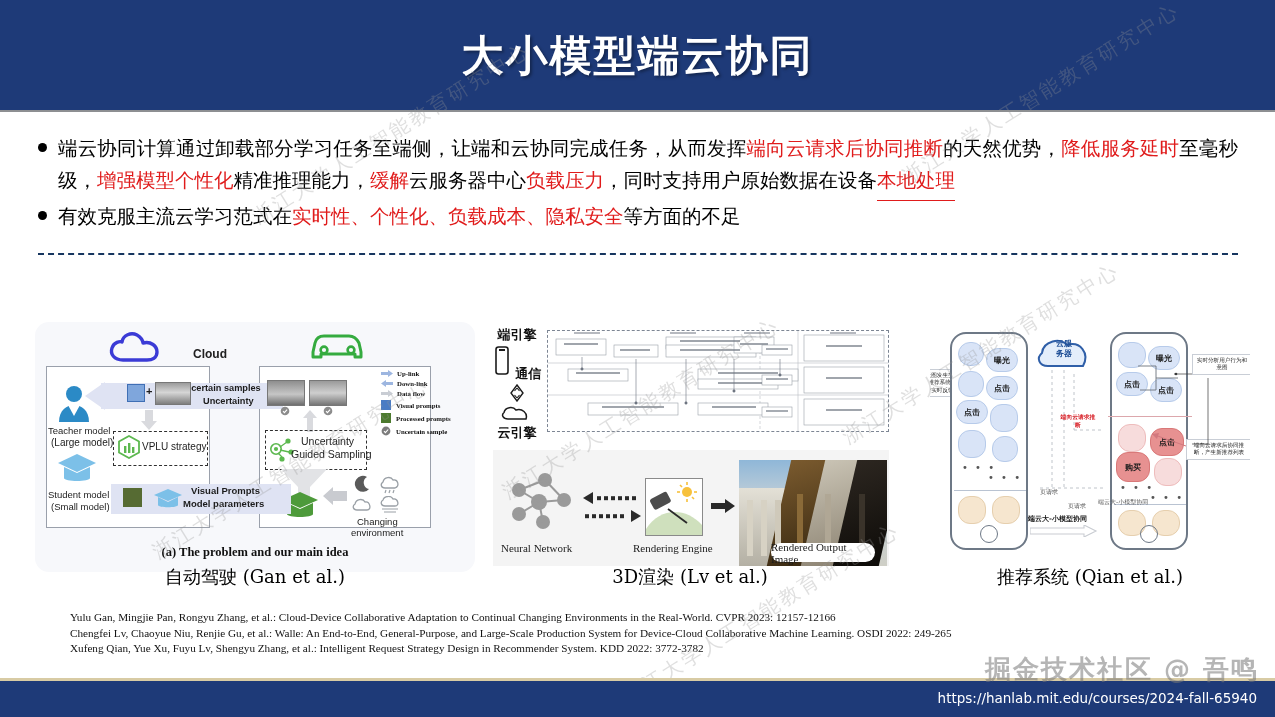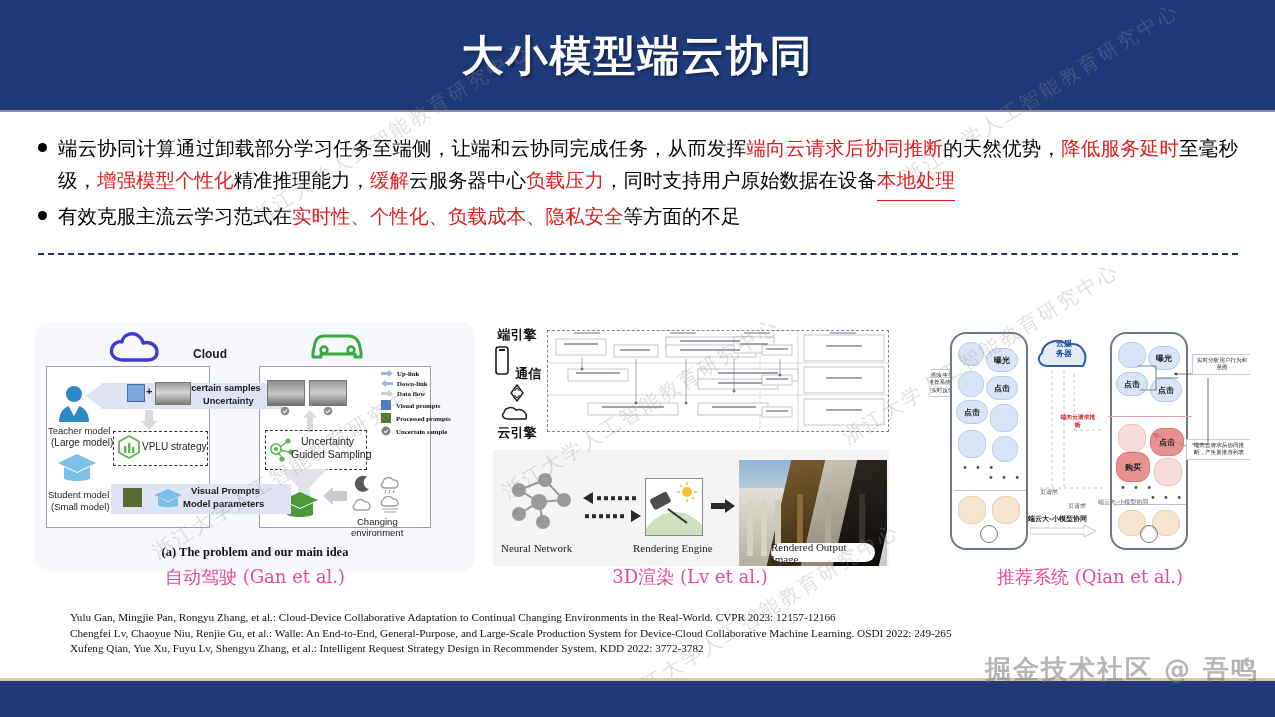--- a/index.html
+++ b/index.html
@@ -118,21 +118,21 @@
     padding:2px 3px;font-family:"DejaVu Sans",sans-serif;text-align:center;
   }
   .rednote{color:#d8232a;font-size:5.8px;line-height:7.5px;font-weight:bold;
            font-family:"DejaVu Sans",sans-serif;text-align:center;position:absolute;}
   .greytxt{position:absolute;font-size:6px;color:#555;font-family:"DejaVu Sans",sans-serif;}
 
   
   .captions{position:absolute;left:0;top:565px;width:1275px;height:32px;}
   .caption{
     position:absolute;top:0;text-align:center;
-    font-size:18px;color:#ec4899;font-family:"DejaVu Serif","Liberation Serif",serif;
+    font-size:18px;color:#000000;font-family:"DejaVu Serif","Liberation Serif",serif;
   }
   .cap1{left:35px;width:440px;}
   .cap2{left:485px;width:410px;}
   .cap3{left:930px;width:320px;}
 
   
   .refs{position:absolute;left:70px;top:610px;width:1150px;}
   .ref{
     font-size:11.2px;line-height:15.6px;color:#111;
     font-family:"Liberation Serif","DejaVu Serif",serif;white-space:nowrap;
@@ -632,14 +632,15 @@
   <div class="wm" style="left:130px;top:455px;">浙江大学人工智能教育研究中心</div>
   <div class="wm" style="left:480px;top:395px;">浙江大学人工智能教育研究中心</div>
   <div class="wm" style="left:820px;top:340px;">浙江大学人工智能教育研究中心</div>
   <div class="wm" style="left:600px;top:600px;">浙江大学人工智能教育研究中心</div>
   <div class="wm" style="left:230px;top:120px;">浙江大学人工智能教育研究中心</div>
   <div class="wm" style="left:880px;top:80px;">浙江大学人工智能教育研究中心</div>
 
   <div class="botline"></div>
   <div class="botbar"></div>
   <div class="wm-brand">掘金技术社区 @ 吾鸣</div>
+  <div class="boturl">https://hanlab.mit.edu/courses/2024-fall-65940</div>
 
 </div>
 
 </body></html>

